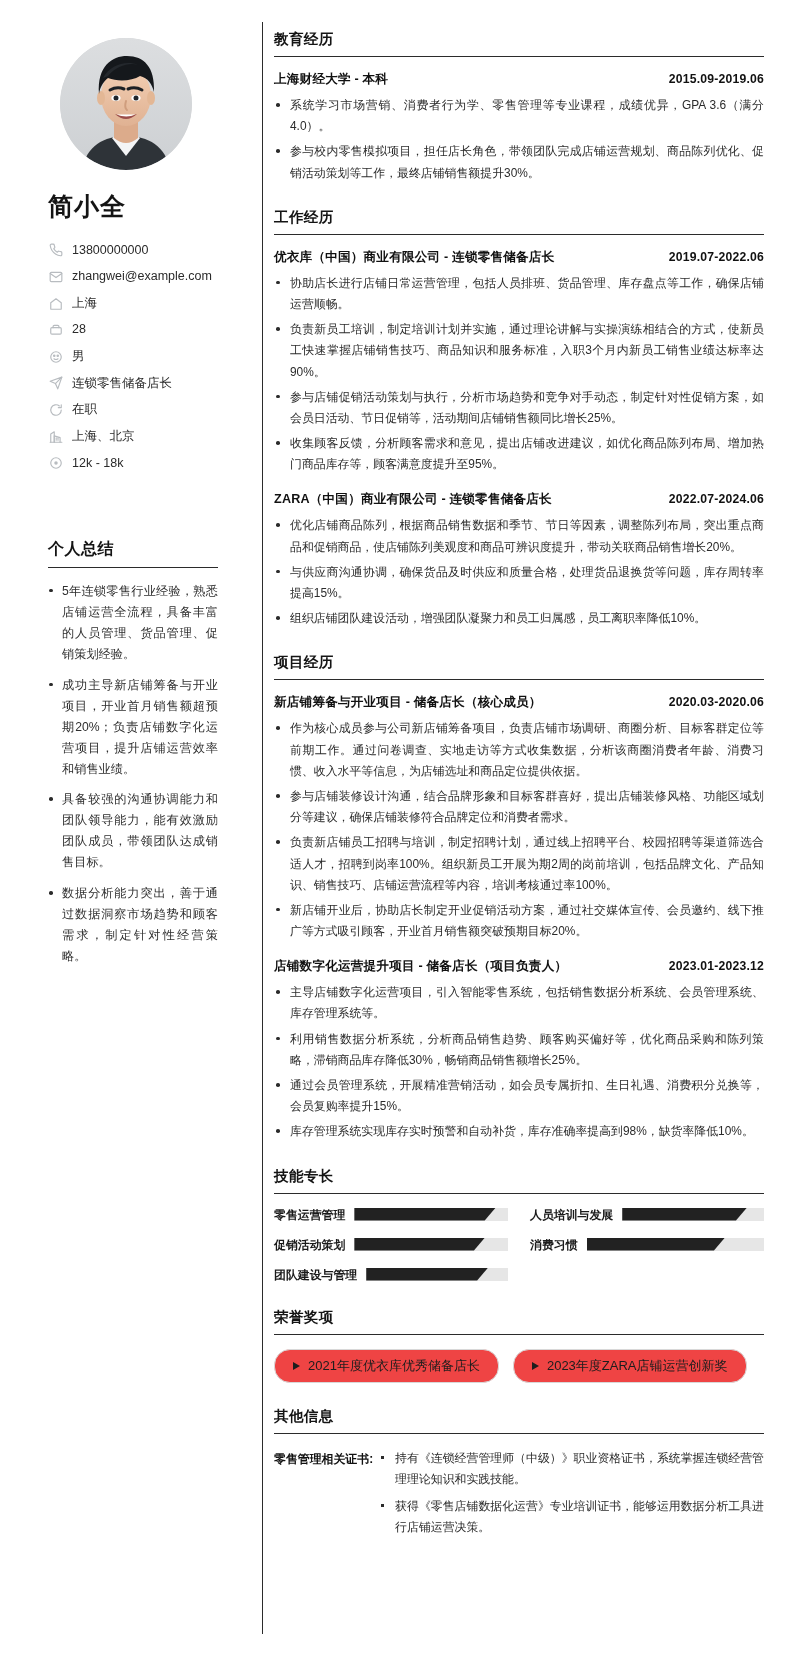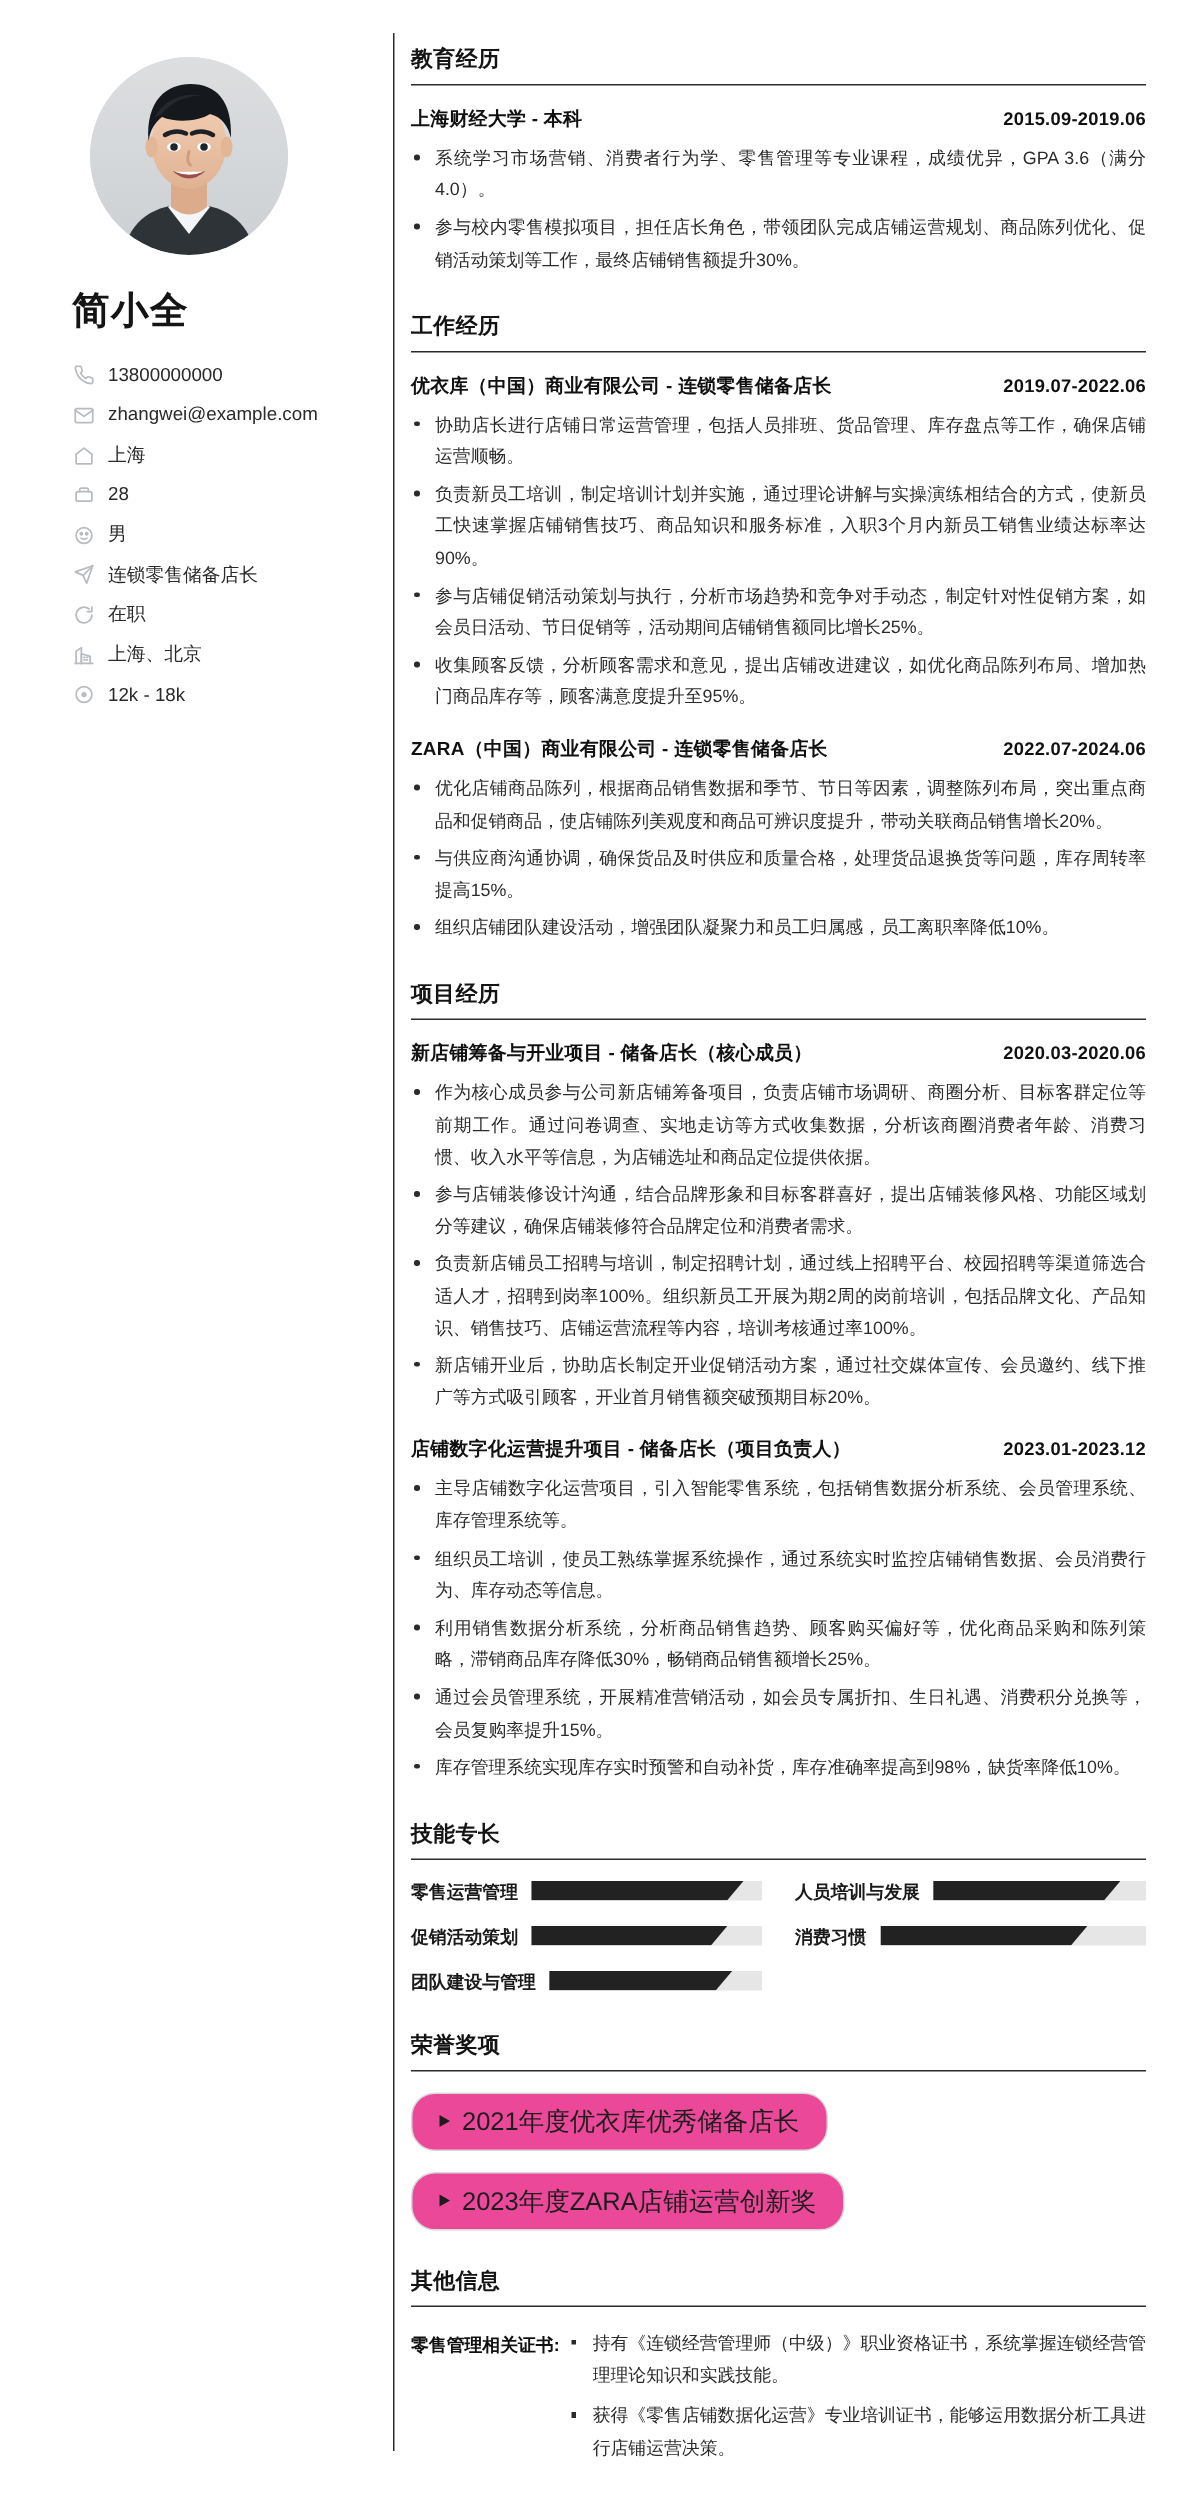--- a/index.html
+++ b/index.html
@@ -204,23 +204,23 @@
     flex-wrap: wrap;
     gap: 14px;
   }
   .honor-chip {
     display: flex;
     align-items: center;
     gap: 8px;
     border: 1px solid #d8d8d8;
     border-radius: 16px;
     padding: 7px 18px;
-    font-size: 17px;
+    font-size: 13px;
     color: #1d1d1d;
-    background: #ec4899;
+    background: #ef4444;
   }
   .honor-chip .tri {
     width: 0; height: 0;
     border-left: 7px solid #1d1d1d;
     border-top: 4.5px solid transparent;
     border-bottom: 4.5px solid transparent;
   }
 
   
   .other-row {
@@ -382,20 +382,29 @@
         <span class="ic">
           <svg viewBox="0 0 24 24" fill="none" stroke="currentColor" stroke-width="2">
               <circle cx="12" cy="12" r="9"></circle>
               <circle cx="12" cy="12" r="3" fill="currentColor" stroke="none"></circle>
             </svg>
         </span>
         <span>12k - 18k</span>
       </li>
     </ul>
 
+    <section class="side-section">
+      <h2 class="side-title">个人总结</h2>
+      <ul class="side-bullets">
+        <li>5年连锁零售行业经验，熟悉店铺运营全流程，具备丰富的人员管理、货品管理、促销策划经验。</li>
+        <li>成功主导新店铺筹备与开业项目，开业首月销售额超预期20%；负责店铺数字化运营项目，提升店铺运营效率和销售业绩。</li>
+        <li>具备较强的沟通协调能力和团队领导能力，能有效激励团队成员，带领团队达成销售目标。</li>
+        <li>数据分析能力突出，善于通过数据洞察市场趋势和顾客需求，制定针对性经营策略。</li>
+      </ul>
+    </section>
   </aside>
 
   <div class="divider-vert"></div>
 
   <main class="main">
 
     <section class="section">
       <h2 class="section-title">教育经历</h2>
       <div class="entry">
         <div class="entry-head">
@@ -454,21 +463,20 @@
         </ul>
       </div>
 
       <div class="entry">
         <div class="entry-head">
           <span class="entry-title">店铺数字化运营提升项目 - 储备店长（项目负责人）</span>
           <span class="entry-date">2023.01-2023.12</span>
         </div>
         <ul class="bullets">
           <li>主导店铺数字化运营项目，引入智能零售系统，包括销售数据分析系统、会员管理系统、库存管理系统等。</li>
-          <li>组织员工培训，使员工熟练掌握系统操作，通过系统实时监控店铺销售数据、会员消费行为、库存动态等信息。</li>
           <li>利用销售数据分析系统，分析商品销售趋势、顾客购买偏好等，优化商品采购和陈列策略，滞销商品库存降低30%，畅销商品销售额增长25%。</li>
           <li>通过会员管理系统，开展精准营销活动，如会员专属折扣、生日礼遇、消费积分兑换等，会员复购率提升15%。</li>
           <li>库存管理系统实现库存实时预警和自动补货，库存准确率提高到98%，缺货率降低10%。</li>
         </ul>
       </div>
     </section>
 
     <section class="section">
       <h2 class="section-title">技能专长</h2>
       <div class="skills-grid">

